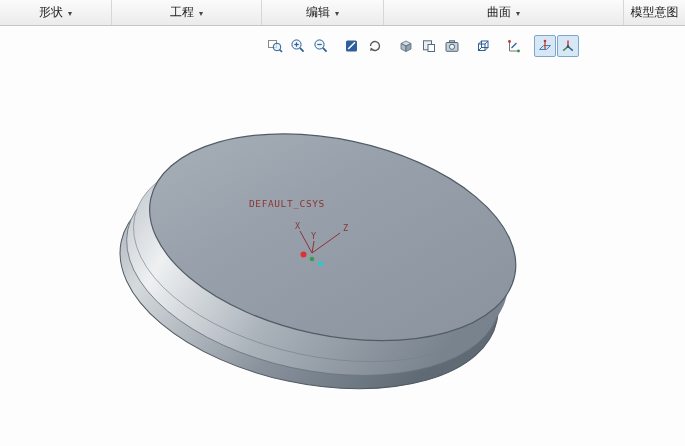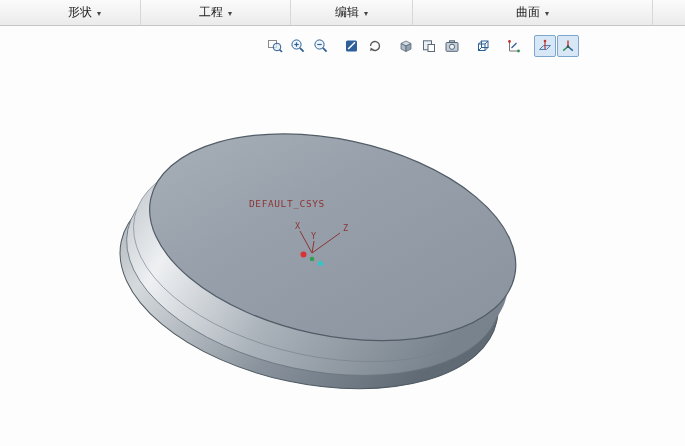--- a/index.html
+++ b/index.html
@@ -9,21 +9,20 @@
     font-family:"Liberation Sans","DejaVu Sans",sans-serif;
     -webkit-font-smoothing:antialiased;
   }
   
   .menubar{
     position:absolute;top:0;left:0;width:685px;height:26px;
     display:flex;box-sizing:border-box;
     background:linear-gradient(#fbfbfb,#ebebeb);
     border-bottom:1px solid #c6c6c6;
     z-index:3;
-    padding-left:29px;
   }
   .menu-item{
     display:flex;align-items:center;justify-content:center;gap:5px;
     border-right:1px solid #d7d7d7;
     font-size:12px;color:#222;cursor:default;box-sizing:border-box;
   }
   .menu-item:nth-child(1){flex:0 0 112px;}
   .menu-item:nth-child(2){flex:0 0 150px;align-items:center;}
   .menu-item:nth-child(3){flex:0 0 122px;}
   .menu-item:nth-child(4){flex:0 0 240px;font-family:Liberation Serif, serif;}
@@ -58,20 +57,23 @@
     <span>工程</span>
     <span class="menu-arrow">▾</span>
   </div>
   <div class="menu-item">
     <span>编辑</span>
     <span class="menu-arrow">▾</span>
   </div>
   <div class="menu-item">
     <span>曲面</span>
     <span class="menu-arrow">▾</span>
+  </div>
+  <div class="menu-item">
+    <span>模型意图</span>
   </div>
 </div>
 
 <div class="canvas">
 
   <svg class="model-svg" width="685" height="420" viewBox="0 26 685 420">
     <defs>
       <linearGradient id="gTop" x1="0%" y1="0%" x2="100%" y2="60%">
         <stop offset="0%" stop-color="#a9b1ba"></stop>
         <stop offset="45%" stop-color="#98a1ab"></stop>

